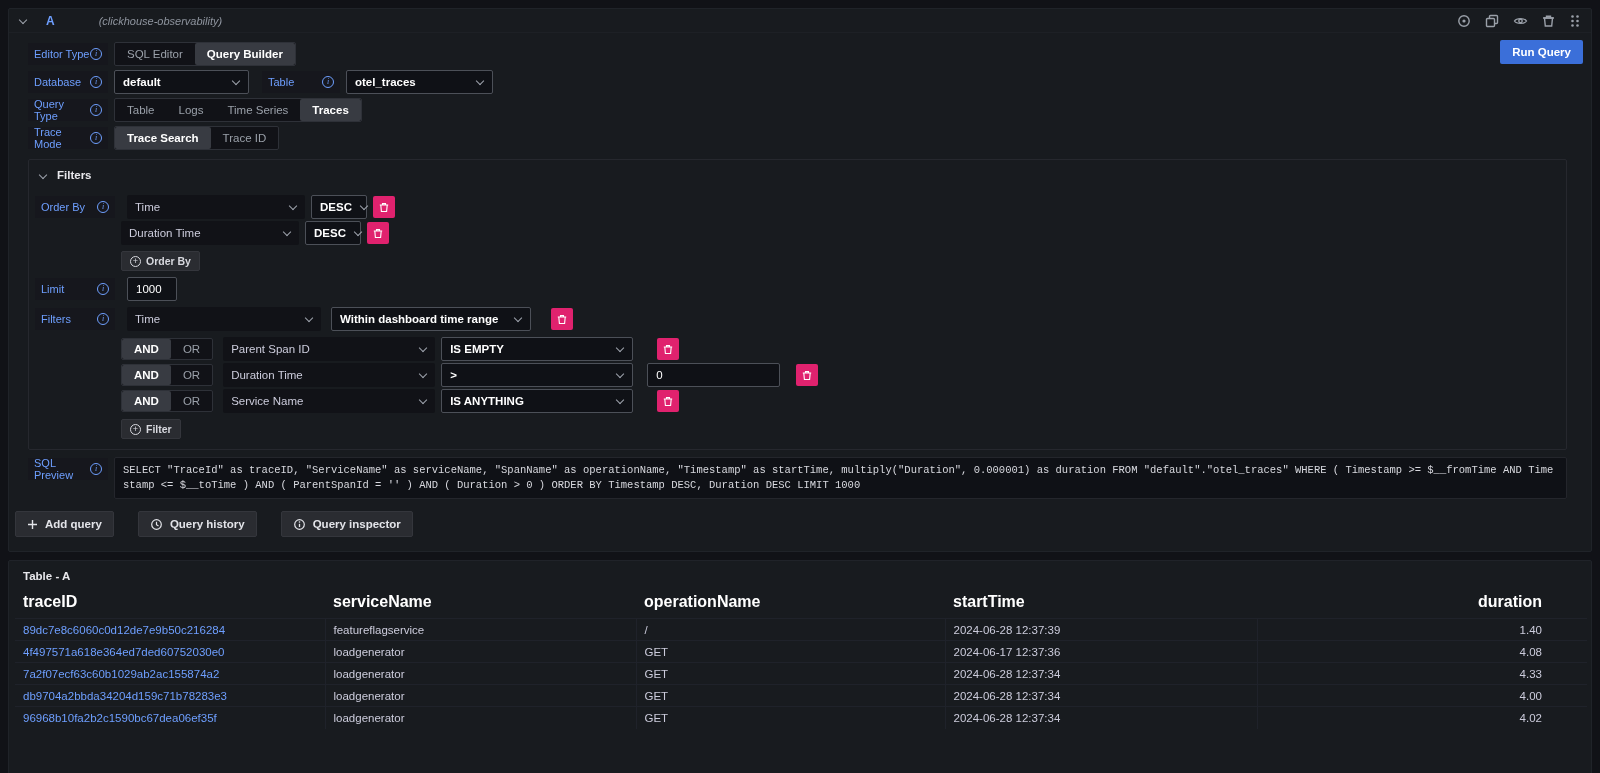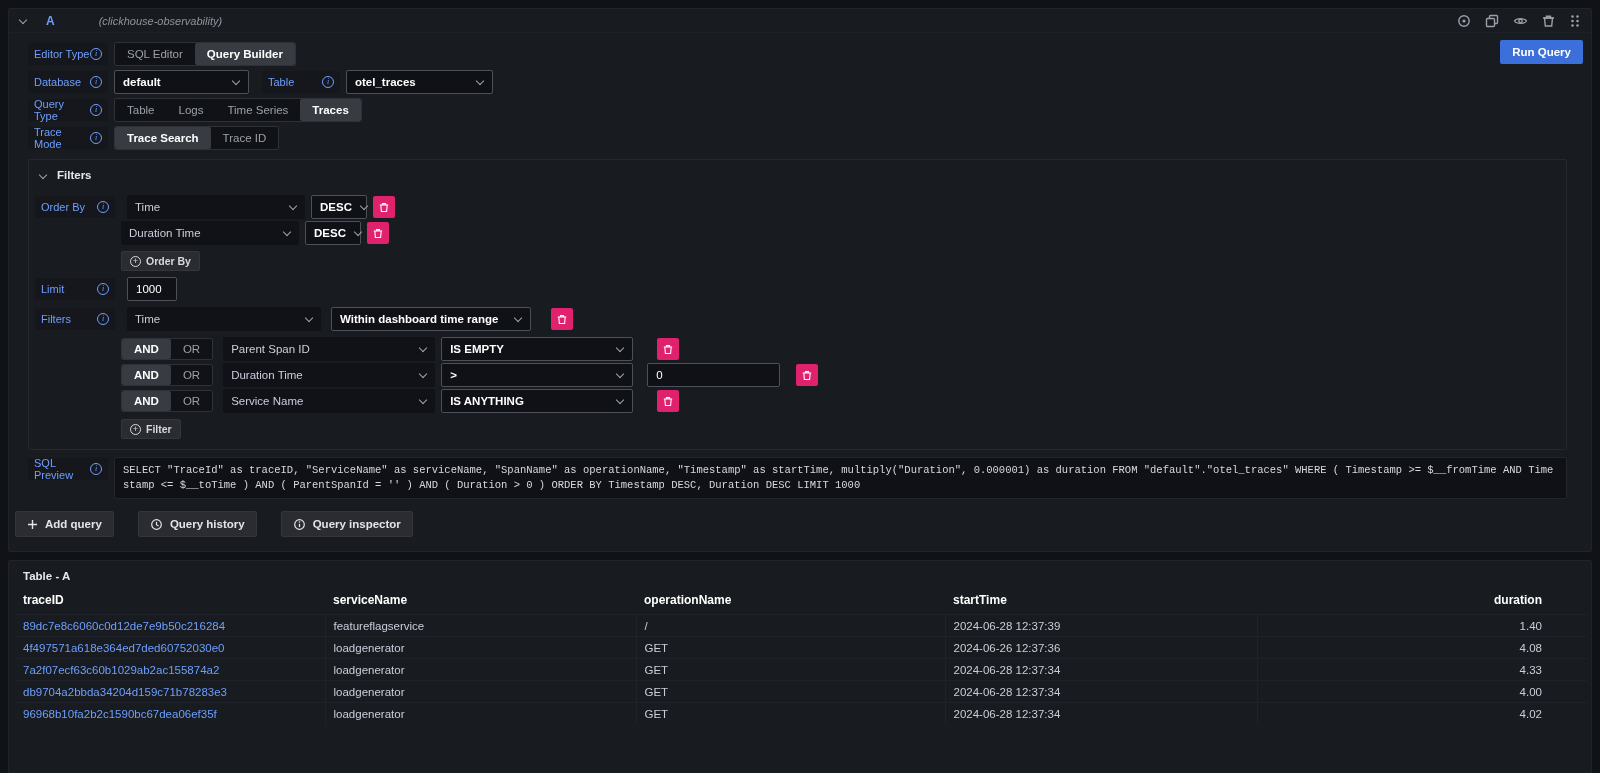--- a/index.html
+++ b/index.html
@@ -107,21 +107,21 @@
   .footer-btns { display:flex; gap:24px; padding:12px 14px 6px 6px; }
   .btn-secondary {
     background:#2a2c31; border:1px solid #34363c; color:#e3e4e9; height:26px;
     border-radius:2px; display:inline-flex; align-items:center; gap:7px; padding:0 11px;
     font-size:11.5px; font-weight:bold; cursor:pointer; font-family:inherit;
   }
   
   .table-panel { margin-top:8px; height:420px; overflow:hidden; padding:4px 6px; }
   .panel-title { height:22px; display:flex; align-items:center; padding:0 8px; font-weight:bold; color:#e8e8ec; font-size:11.5px; }
   table { border-collapse:collapse; table-layout:fixed; width:1572px; }
-  th { text-align:left; font-size:12px; color:#ffffff; font-weight:bold; padding:6px 8px 7px 8px; }
+  th { text-align:left; font-size:16px; color:#ffffff; font-weight:bold; padding:6px 8px 7px 8px; }
   th.num, td.num { text-align:right; padding-right:45px; }
   td {
     font-size:11.5px; padding:4px 8px; height:22px;
     border-top:1px solid #1f222a; border-right:1px solid #1f222a;
     white-space:nowrap; overflow:hidden;
   }
   td:last-child { border-right:none; }
   td.link { color:#6e9fff; cursor:pointer; }
   
   .ic { stroke:#9aa0a9; fill:none; stroke-width:1.4; }
@@ -428,21 +428,21 @@
     <td>featureflagservice</td>
     <td>/</td>
     <td>2024-06-28 12:37:39</td>
     <td class="num">1.40</td>
   </tr>
 
   <tr>
     <td class="link">4f497571a618e364ed7ded60752030e0</td>
     <td>loadgenerator</td>
     <td>GET</td>
-    <td>2024-06-26 12:37:36</td>
+    <td>2024-06-17 12:37:36</td>
     <td class="num">4.08</td>
   </tr>
 
 
   <tr>
     <td class="link">7a2f07ecf63c60b1029ab2ac155874a2</td>
     <td>loadgenerator</td>
     <td>GET</td>
     <td>2024-06-28 12:37:34</td>
     <td class="num">4.33</td>

